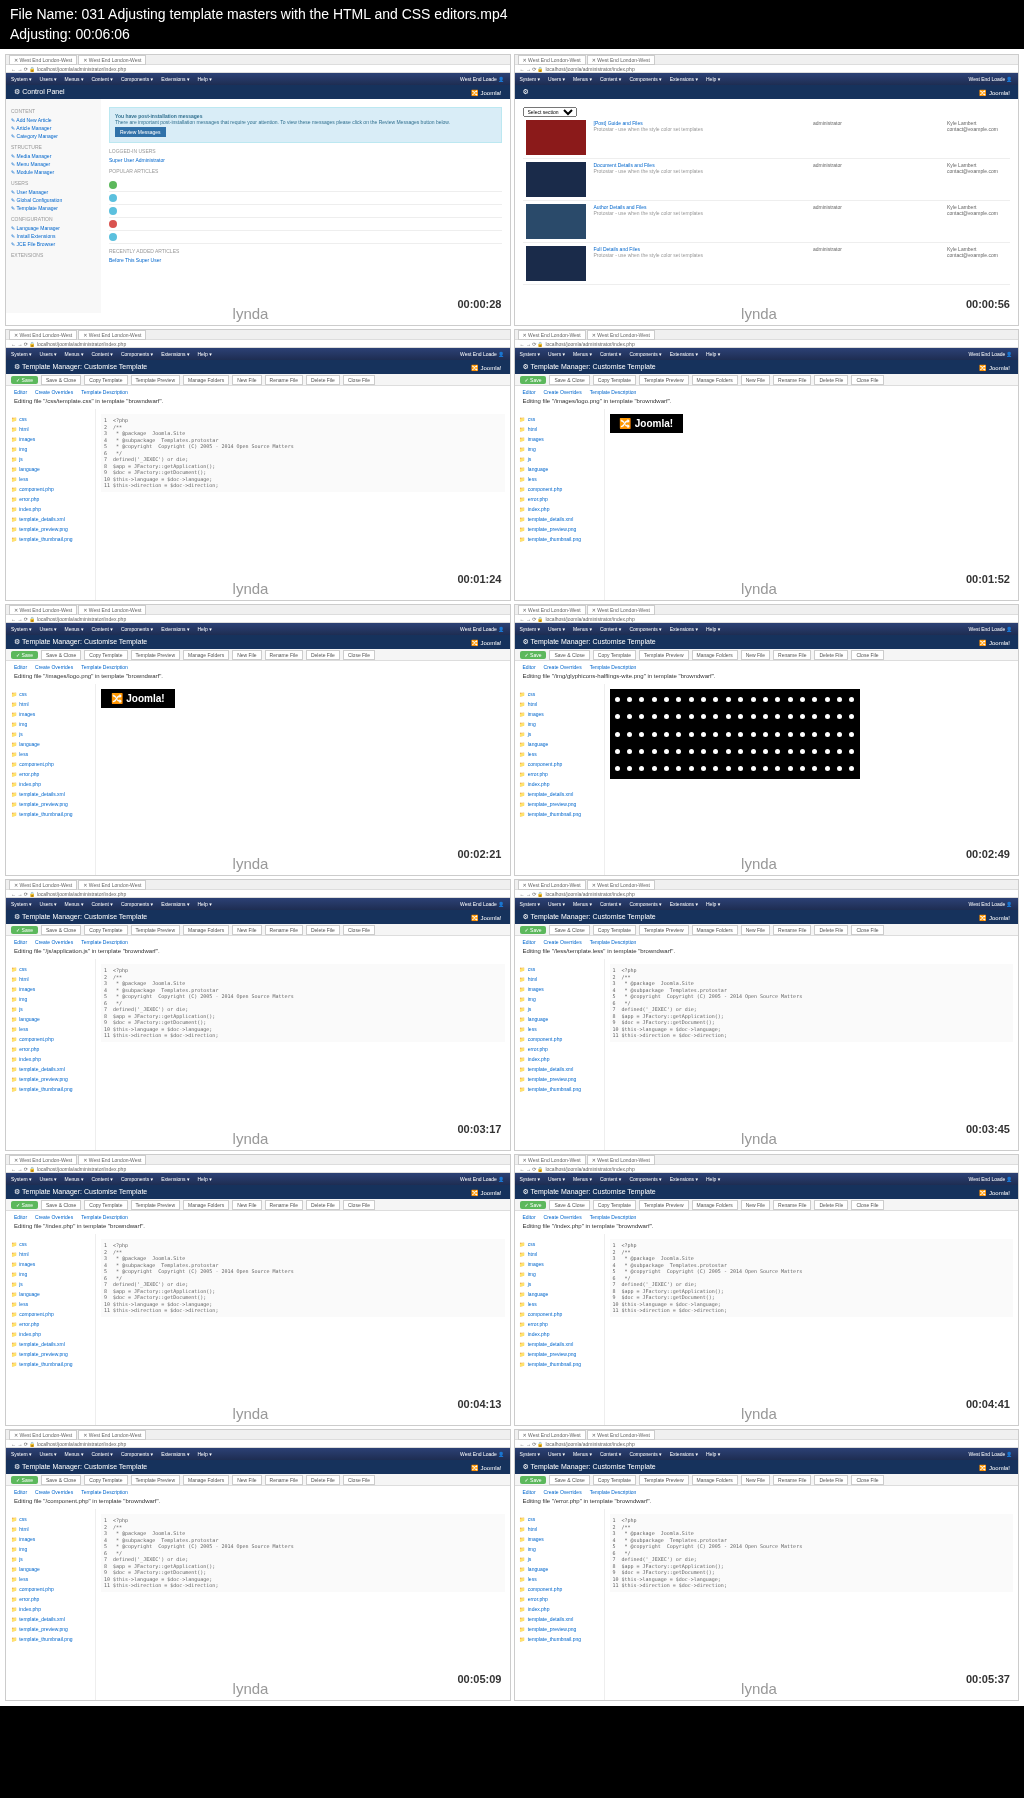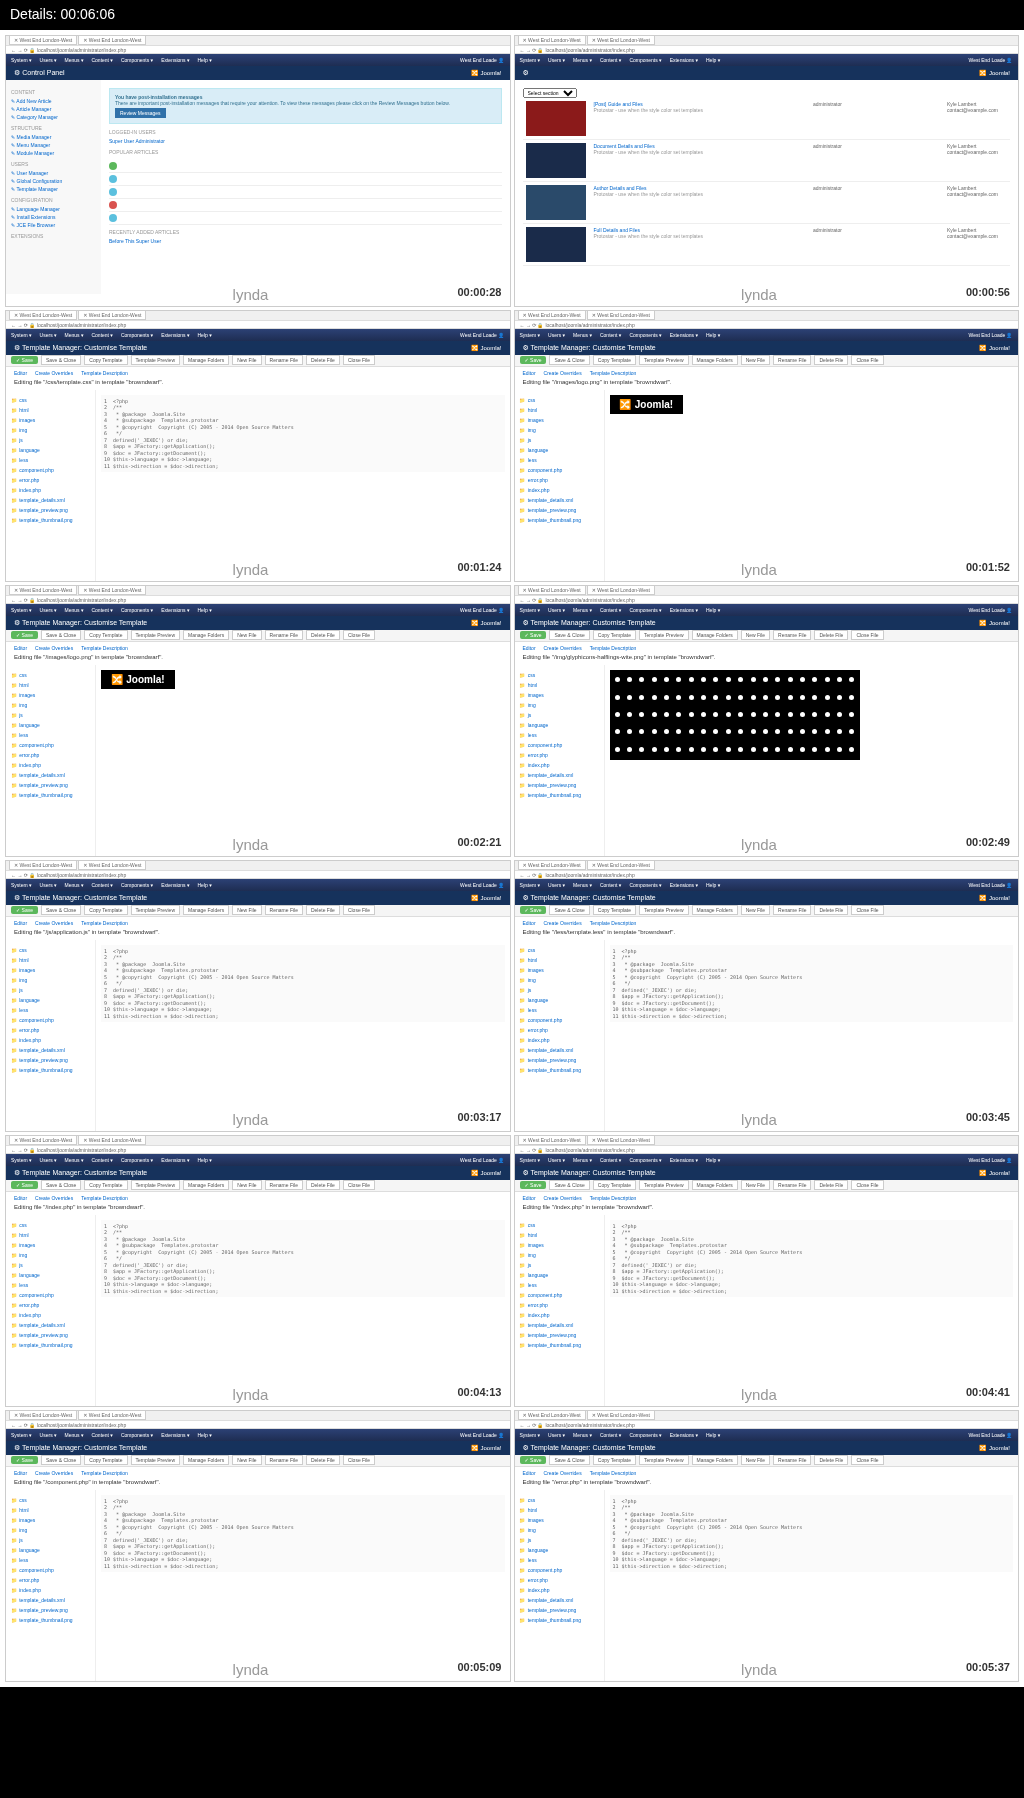--- a/index.html
+++ b/index.html
@@ -19,21 +19,21 @@
 .joomla-logo{color:#fff;font-size:6px}
 .toolbar{background:#f5f5f5;height:12px;border-bottom:1px solid #ddd;display:flex;align-items:center;padding:0 5px;gap:3px}
 .btn-save{background:#5cb85c;color:#fff;padding:1px 5px;font-size:5px;border-radius:2px}
 .btn-tool{background:#fff;border:1px solid #ccc;padding:1px 4px;font-size:5px;color:#555}
 .content{display:flex;height:calc(100% - 56px)}
 .sidebar{width:90px;background:#fff;border-right:1px solid #eee;padding:5px}
 .side-item{color:#0066cc;font-size:5px;padding:2px 0;display:flex;align-items:center;gap:2px}
 .side-item::before{content:"📁";font-size:5px}
 .main-area{flex:1;padding:5px;background:#fff;color:#333;font-size:5px}
 .editing-line{color:#333;font-size:6px;margin-bottom:5px}
-.timestamp{position:absolute;bottom:7px;right:5px;color:#333;font-size:11px;font-weight:bold;background:rgba(255,255,255,0.7);padding:1px 3px}
+.timestamp{position:absolute;bottom:14px;right:5px;color:#333;font-size:11px;font-weight:bold;background:rgba(255,255,255,0.7);padding:1px 3px}
 .lynda{position:absolute;bottom:3px;left:45%;color:#999;font-size:15px}
 .code-area{font-family:monospace;font-size:5px;color:#666;line-height:1.3;background:#fafafa;padding:3px}
 .cp-sidebar{width:95px;background:#f8f8f8;padding:5px}
 .cp-section{font-size:5px;color:#999;text-transform:uppercase;margin:4px 0 2px}
 .cp-item{font-size:5px;color:#0066cc;padding:1px 0}
 .cp-main{flex:1;padding:8px}
 .alert-box{background:#d9edf7;border:1px solid #bce8f1;padding:5px;font-size:5px;color:#31708f;margin-bottom:5px}
 .btn-blue{background:#3071a9;color:#fff;padding:2px 5px;font-size:5px;display:inline-block;margin-top:2px}
 .module-list{margin-top:5px}
 .mod-item{display:flex;align-items:center;padding:2px 0;border-bottom:1px solid #eee;font-size:5px}
@@ -45,21 +45,22 @@
 .list-title{color:#0066cc;font-size:5px}
 .joomla-img{background:#000;color:#fff;padding:4px 10px;display:inline-block;font-size:10px;font-weight:bold}
 .joomla-img .j{color:#ff6600}
 .icons-grid{background:#000;width:250px;height:90px;display:grid;grid-template-columns:repeat(20,1fr);padding:2px;gap:1px}
 .icon-dot{background:#fff;width:5px;height:5px;border-radius:50%;margin:auto}
 </style>
 </head>
 <body>
 
 <div class="meta">
-  <div class="meta-line"><span>Details:</span> <span>00:06:06</span></div>
+  <div class="meta-line"><span>File Name:</span> <span>031 Adjusting template masters with the HTML and CSS editors.mp4</span></div>
+  <div class="meta-line"><span>Adjusting:</span> <span>00:06:06</span></div>
 </div>
 
 <div class="grid" id="grid">
     <div class="thumb">
     <div class="browser-top">
     <div class="browser-tabs">
       <div class="browser-tab">✕ West End London-West</div>
       <div class="browser-tab">✕ West End London-West</div>
     </div>
   </div>

